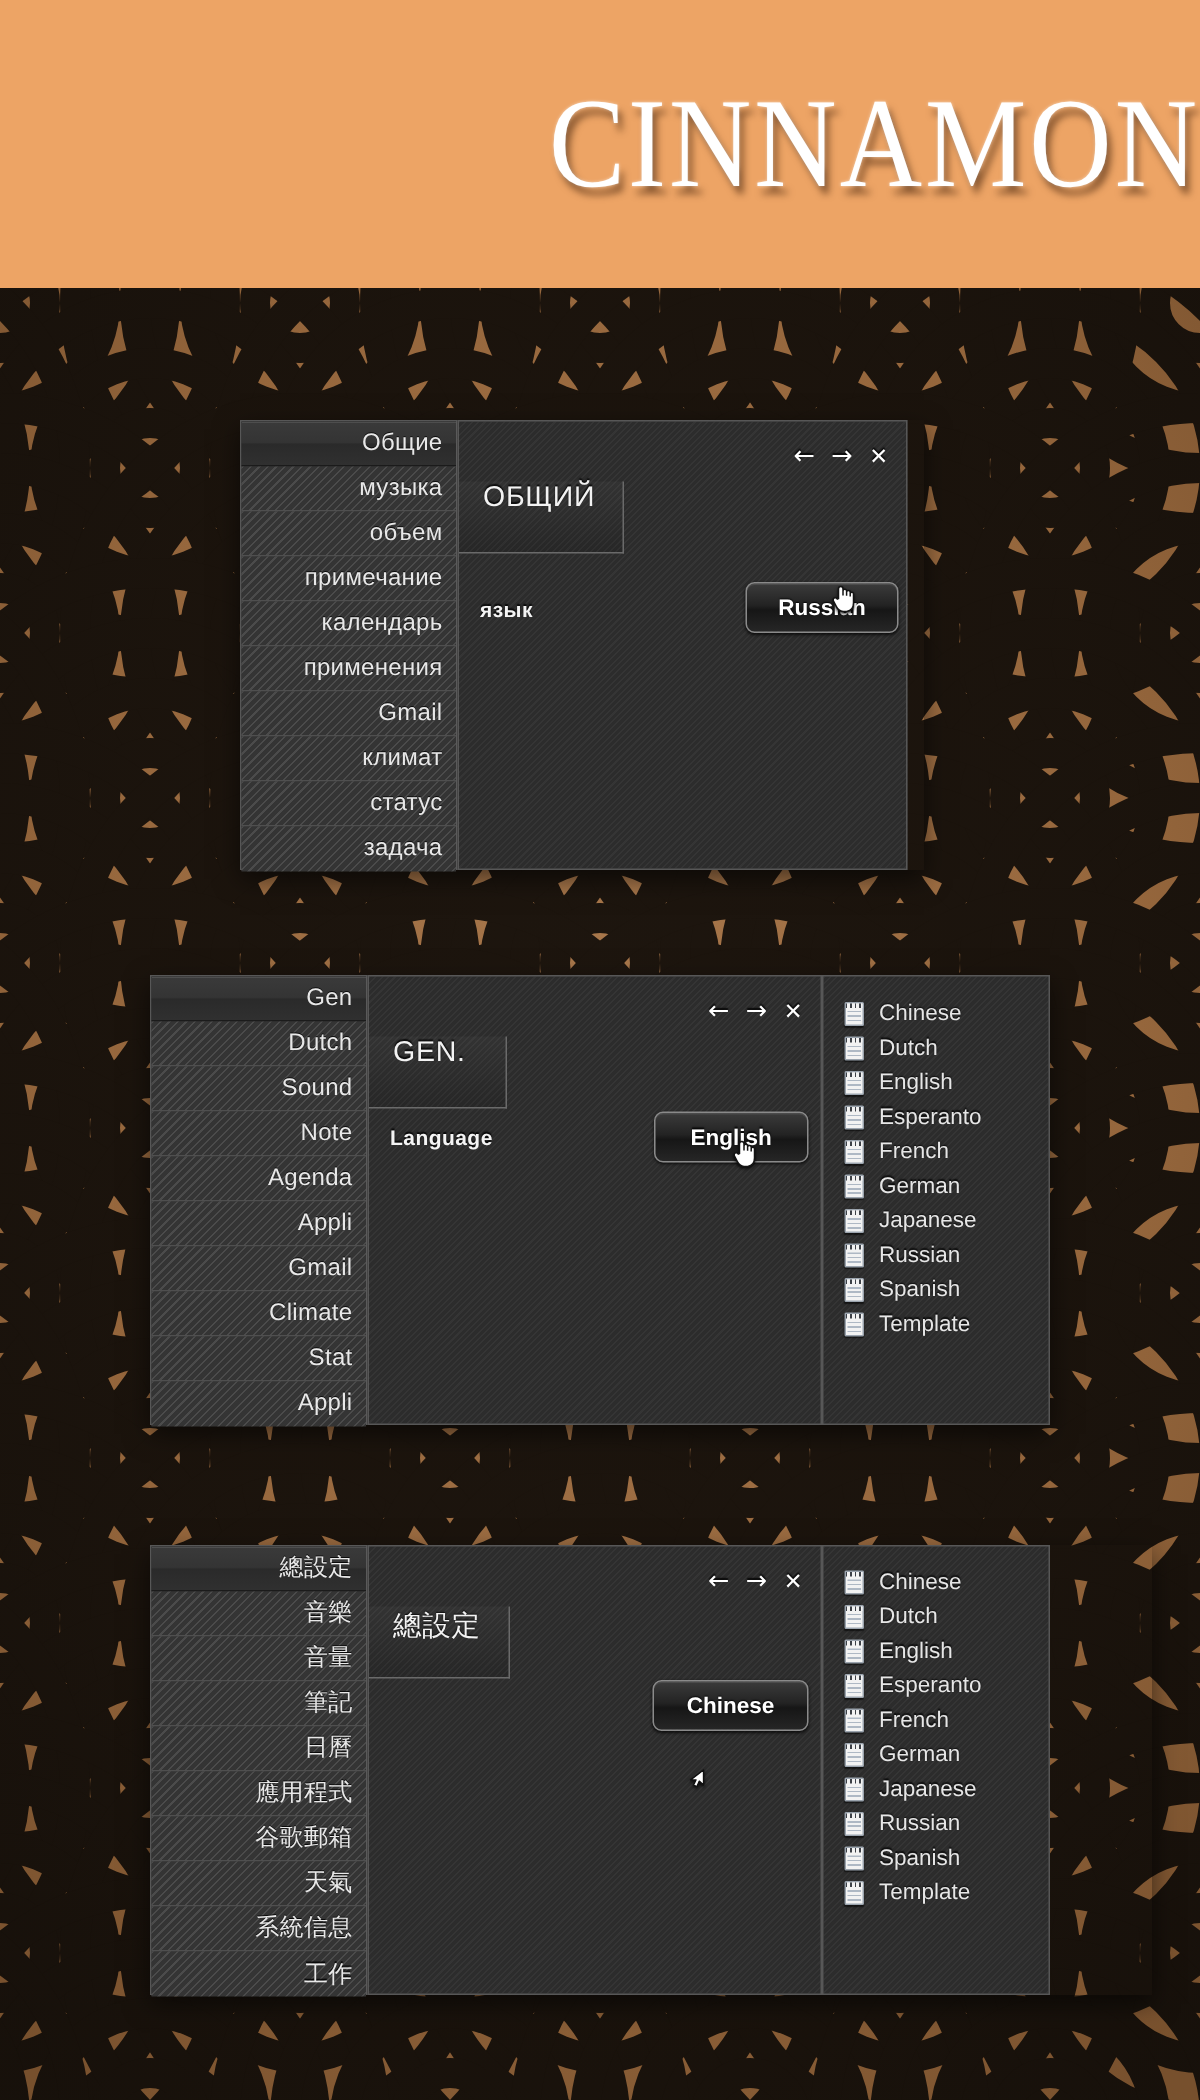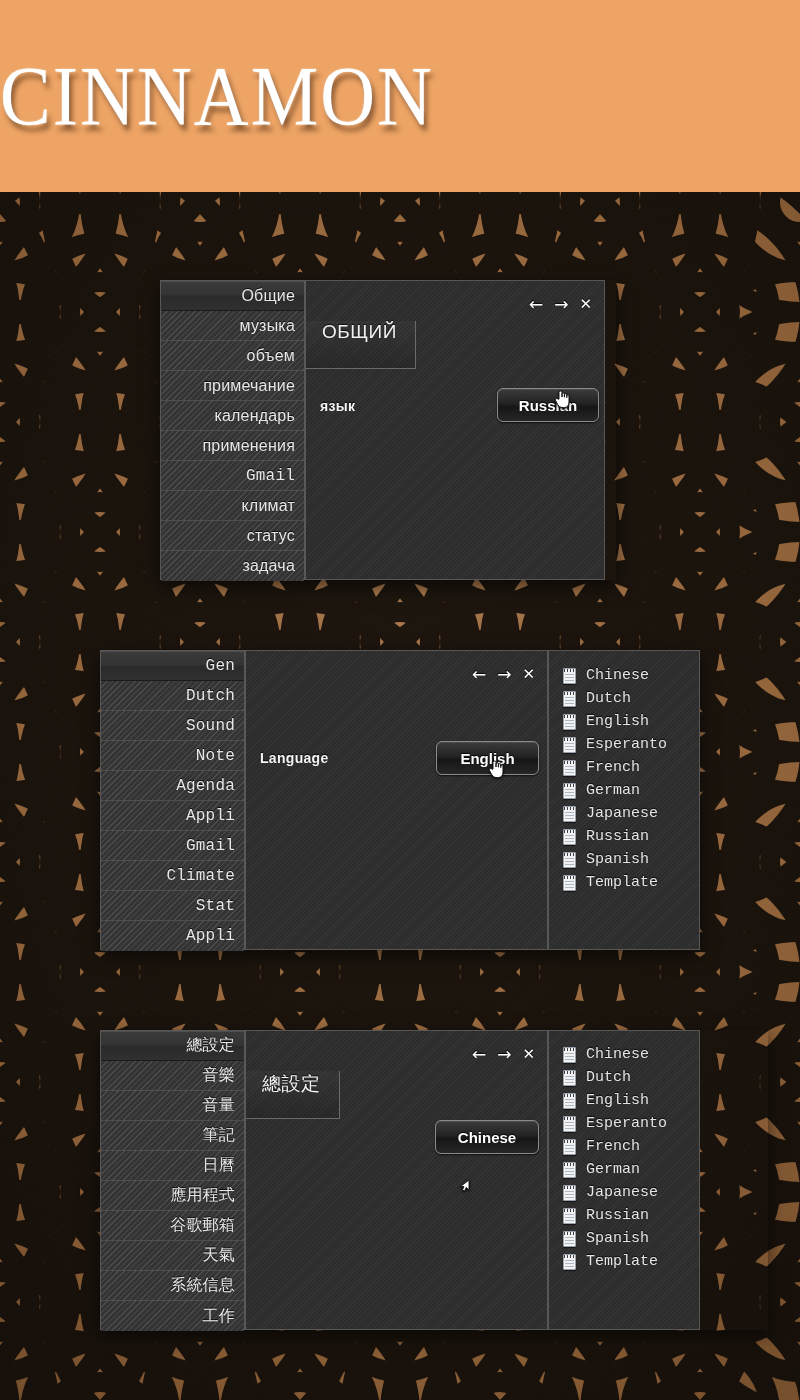--- a/index.html
+++ b/index.html
@@ -16,21 +16,21 @@
     position:relative;
     width:800px; height:1400px;
     background:#9b6c41;
   }
 
   
   #header {
     position:absolute; left:0; top:0;
     width:800px; height:192px;
     background:#eda465;
-    display:flex; align-items:center; justify-content:flex-start;
+    display:flex; align-items:center; justify-content:flex-end;
     z-index:5;
   }
   #header-title {
     font-family:"Liberation Serif", serif;
     font-size:76px;
     letter-spacing:2px;
     color:#ffffff;
     text-shadow: 3px 5px 5px rgba(60,30,10,0.55),
                  0 0 2px rgba(255,255,255,0.6);
     line-height:1;
@@ -86,21 +86,21 @@
   }
   .side-item.active {
     background-image:
       linear-gradient(to bottom, #3a3a3a 0%, #343434 48%, #2a2a2a 52%, #303030 100%);
     box-shadow: inset 0 1px 0 rgba(255,255,255,0.10);
     border-bottom:1px solid #1b1b1b;
   }
   .side-item:last-child { border-bottom:none;text-align:center; }
 
   
-  .geo { font-family:Liberation Mono, monospace; font-weight:300; }
+  .geo { font-family:Liberation Sans, sans-serif; font-weight:300; }
 
   
   .main-body { position:absolute; }
 
   .titlebar {
     position:absolute; left:0; top:0; right:0; height:46px;
     display:flex; align-items:center; justify-content:flex-end;
     gap:11px; padding-right:12px;
   }
   .winbtn {
@@ -382,20 +382,25 @@
     </div>
 
     <div class="panel main-body" style="left:145px; top:0; width:303px; height:300px;">
 
       <div class="titlebar">
         <span class="winbtn">←</span>
         <span class="winbtn">→</span>
         <span class="winbtn close">✕</span>
       </div>
 
+      <div class="tabstrip">
+        <div class="tab geo" style="min-width:92px;">
+          <span>GEN.</span>
+        </div>
+      </div>
 
       <div class="field-row" style="top:87px; padding-left:14px;">
         <span class="field-label">Language</span>
       </div>
       <div class="field-btn" style="left:190px; top:90px; width:103px;">
         <span>English</span>
       </div>
     </div>
 
     <div class="panel" style="left:448px; top:0; width:152px; height:300px;">

